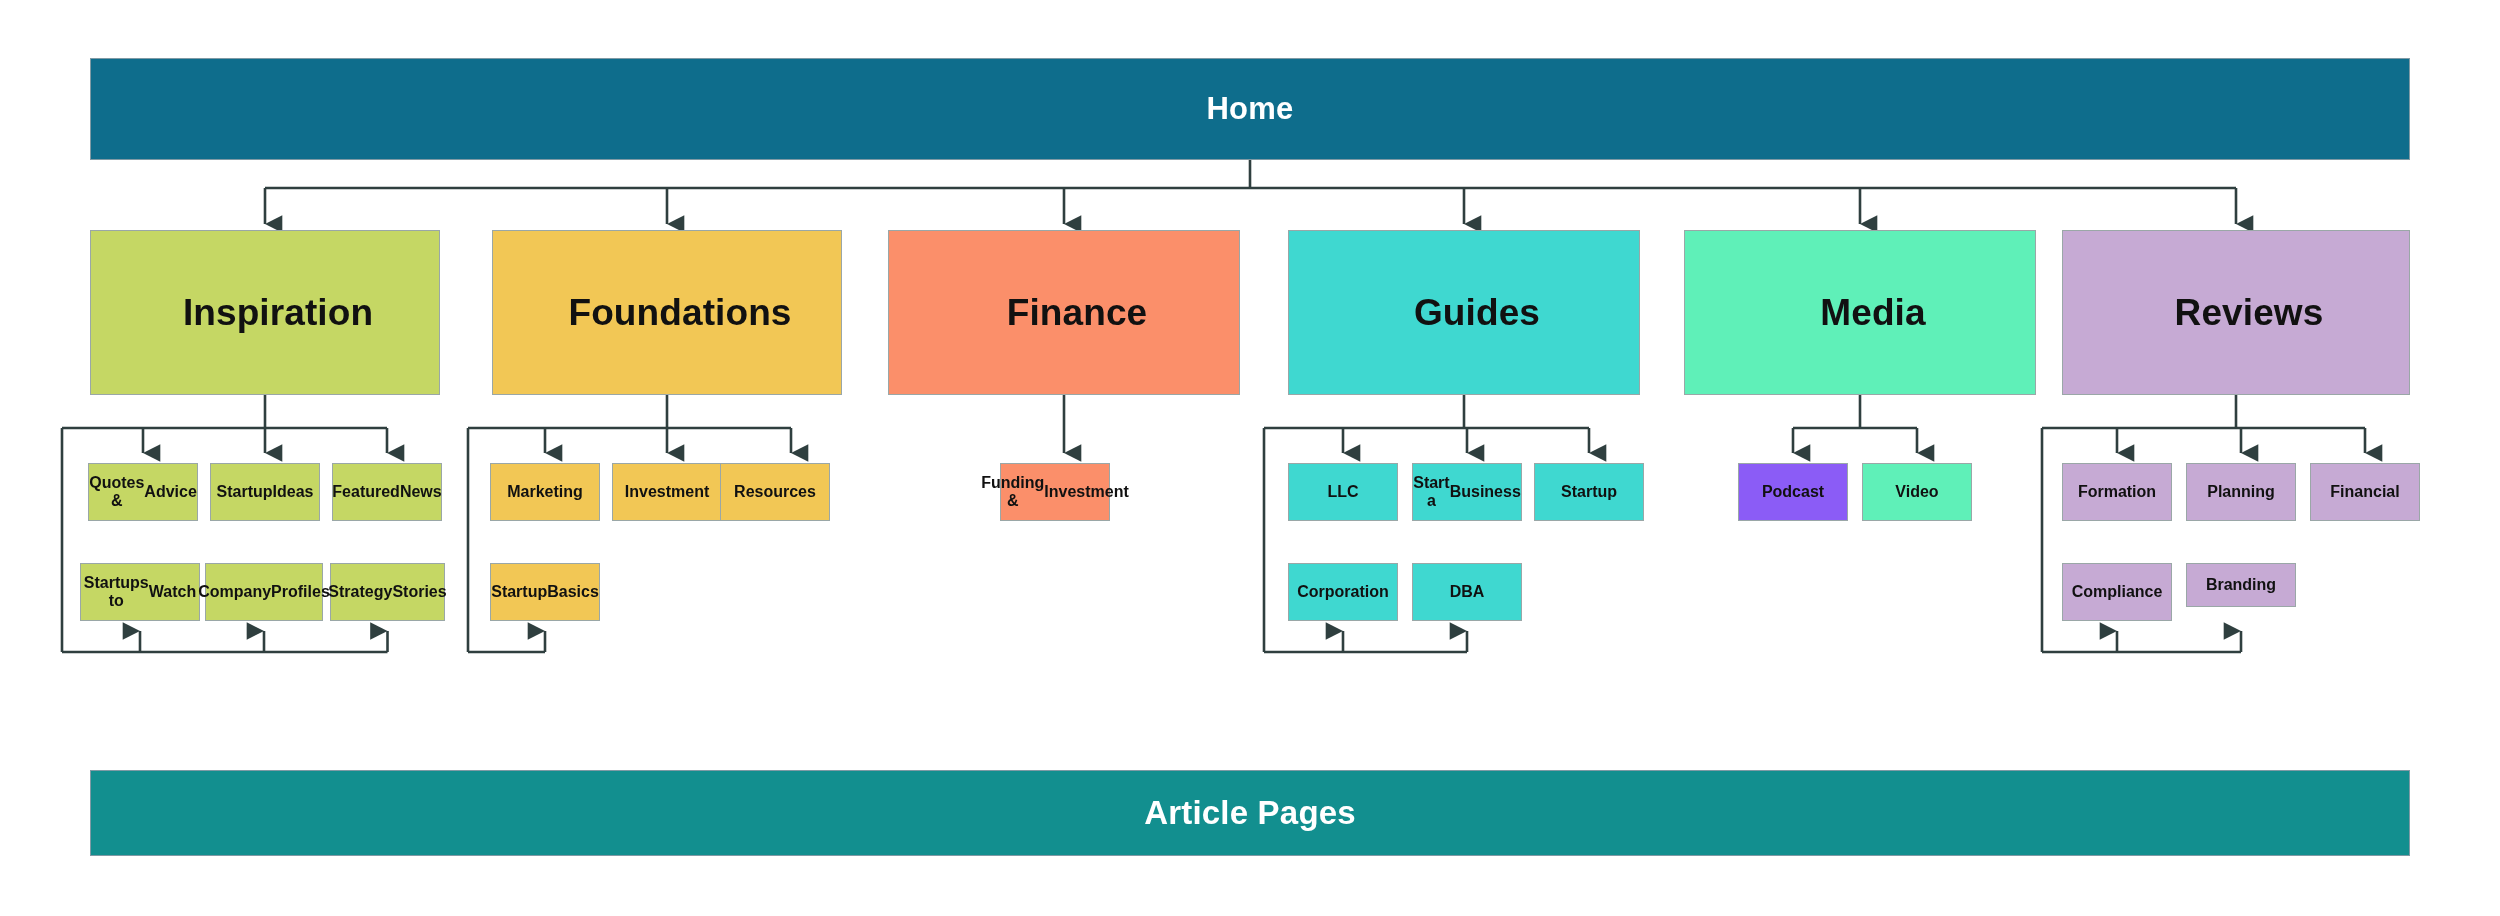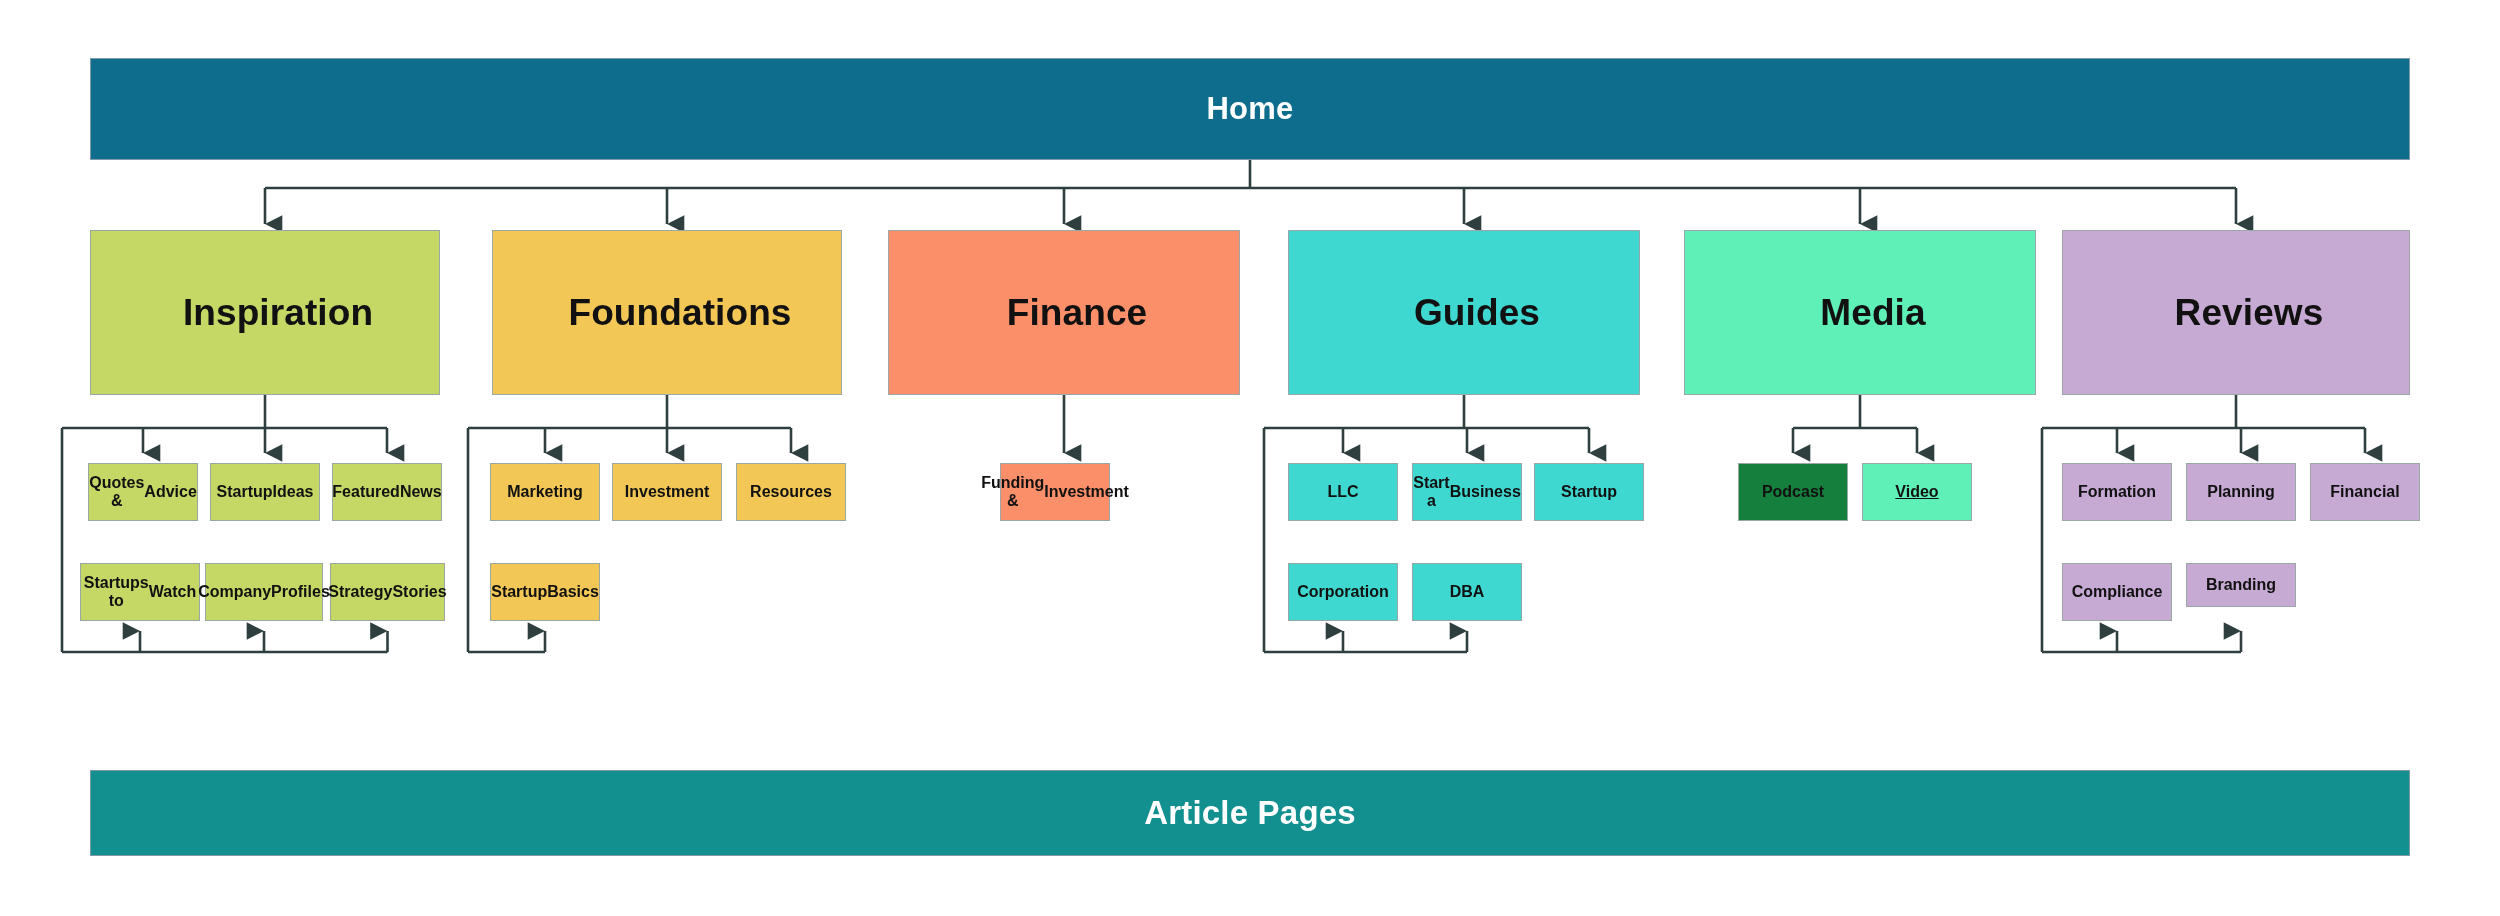--- a/index.html
+++ b/index.html
@@ -145,21 +145,21 @@
     </div>
     <div class="node cat" style="left: 492px; top: 230px; width: 350px; height: 165px; background: rgb(242, 199, 85);">
       <span>Foundations</span>
     </div>
     <div class="node sub" style="left: 490px; top: 463px; width: 110px; height: 58px; background: rgb(242, 199, 85);">
       <span>Marketing</span>
     </div>
     <div class="node sub" style="left: 612px; top: 463px; width: 110px; height: 58px; background: rgb(242, 199, 85);">
       <span>Investment</span>
     </div>
-    <div class="node sub" style="left: 736px; top: 463px; width: 110px; height: 58px; background: rgb(242, 199, 85);">
+    <div class="node sub" style="left: 720px; top: 463px; width: 110px; height: 58px; background: rgb(242, 199, 85);">
       <span>Resources</span>
     </div>
     <div class="node sub" style="left: 490px; top: 563px; width: 110px; height: 58px; background: rgb(242, 199, 85);">
       <span>Startup</span>
       <span>Basics</span>
     </div>
     <div class="node cat" style="left: 888px; top: 230px; width: 352px; height: 165px; background: rgb(251, 143, 106);">
       <span>Finance</span>
     </div>
     <div class="node sub" style="left: 1000px; top: 463px; width: 110px; height: 58px; background: rgb(251, 143, 106);">
@@ -181,24 +181,24 @@
     </div>
     <div class="node sub" style="left: 1288px; top: 563px; width: 110px; height: 58px; background: rgb(63, 216, 208);">
       <span>Corporation</span>
     </div>
     <div class="node sub" style="left: 1412px; top: 563px; width: 110px; height: 58px; background: rgb(63, 216, 208);">
       <span>DBA</span>
     </div>
     <div class="node cat" style="left: 1684px; top: 230px; width: 352px; height: 165px; background: rgb(95, 240, 184);">
       <span>Media</span>
     </div>
-    <div class="node sub" style="left: 1738px; top: 463px; width: 110px; height: 58px; background: #15803d;">
+    <div class="node sub" style="left: 1738px; top: 463px; width: 110px; height: 58px; background: #8b5cf6;">
       <span>Podcast</span>
     </div>
-    <div class="node sub" style="left: 1862px; top: 463px; width: 110px; height: 58px; background: rgb(95, 240, 184); text-decoration: underline;">
+    <div class="node sub" style="left: 1862px; top: 463px; width: 110px; height: 58px; background: rgb(95, 240, 184);">
       <span>Video</span>
     </div>
     <div class="node cat" style="left: 2062px; top: 230px; width: 348px; height: 165px; background: rgb(198, 170, 212);">
       <span>Reviews</span>
     </div>
     <div class="node sub" style="left: 2062px; top: 463px; width: 110px; height: 58px; background: rgb(198, 170, 212);">
       <span>Formation</span>
     </div>
     <div class="node sub" style="left: 2186px; top: 463px; width: 110px; height: 58px; background: rgb(198, 170, 212);">
       <span>Planning</span>

